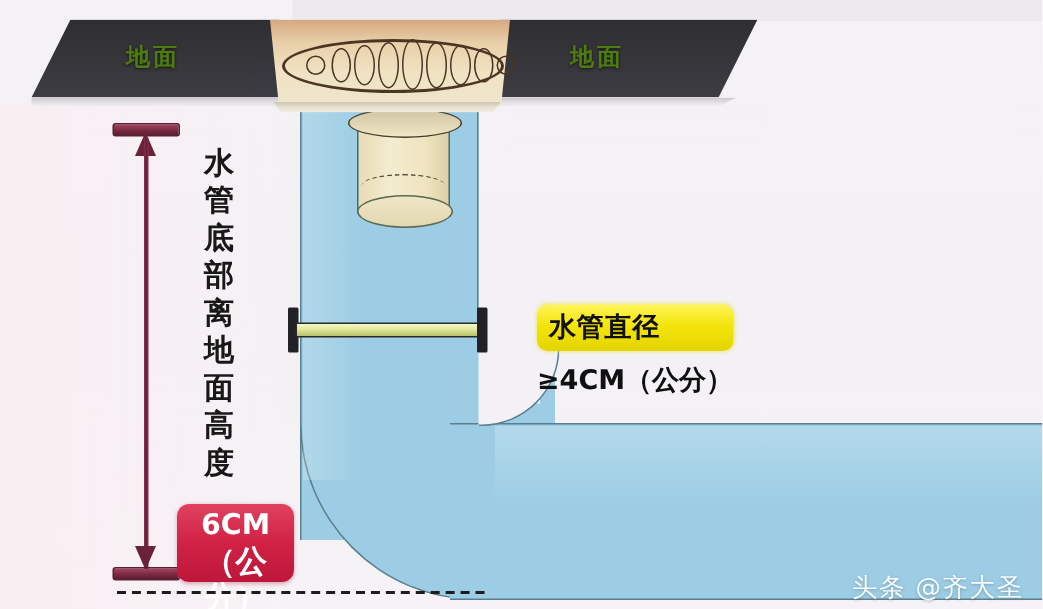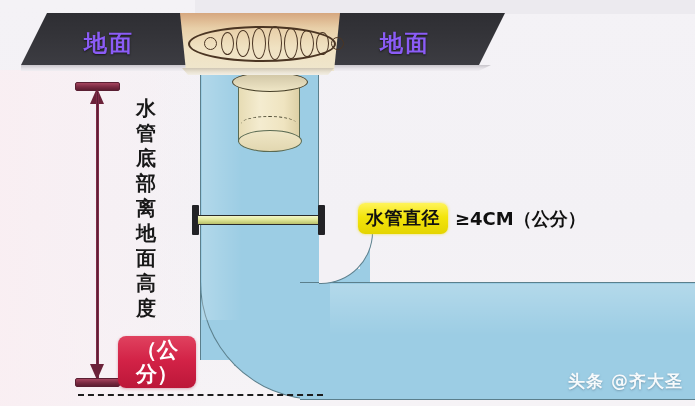--- a/index.html
+++ b/index.html
@@ -115,22 +115,22 @@
     position: absolute;
     height: 6px;
     top: 65px;
     background: linear-gradient(180deg, #c9c6cc 0%, #e6e3e8 60%, #f0eef2 100%);
   }
   .slab-edge-left { left: 21px; width: 165px; }
   .slab-edge-right { left: 333px; width: 158px; clip-path: polygon(0 0, 100% 0, calc(100% - 12px) 100%, 0 100%); }
   .slab-label {
     position: absolute;
     top: 28px;
-    color: #8b5cf6;
-    font-size: 23px;
+    color: #4d7c0f;
+    font-size: 16px;
     font-weight: 700;
     letter-spacing: 2px;
     text-shadow: 0 1px 2px rgba(0,0,0,0.6);
   }
   .slab-label-left { left: 84px; }
   .slab-label-right { left: 380px; }
 
   
   .drain-plate {
     position: absolute;
@@ -283,22 +283,22 @@
     border-radius: 1px;
   }
   .measure-cap-left { left: 192px; }
   .measure-cap-right { left: 318px; }
 
   
   .callout {
     position: absolute;
     left: 358px; top: 203px;
     display: flex;
-    align-items: center;
     gap: 7px;
+    flex-direction: column;
   }
   .yellow-badge {
     background: linear-gradient(180deg, #fff45a 0%, #f3e50b 45%, #e4d400 100%);
     border-radius: 7px;
     padding: 3px 8px 4px 8px;
     color: #111111;
     font-size: 18px;
     font-weight: 700;
     letter-spacing: 0.5px;
     box-shadow: 0 0 3px rgba(240,225,60,0.9);
@@ -307,24 +307,24 @@
     color: #101010;
     font-size: 18px;
     font-weight: 700;
     letter-spacing: 0;
     white-space: nowrap;
   }
 
   
   .watermark {
     position: absolute;
-    left: 568px; top: 370px;
+    left: 568px; top: 380px;
     color: rgba(255,255,255,0.93);
     font-size: 17px;
-    font-weight: 700;
+    font-weight: 400;
     letter-spacing: 1px;
     text-shadow: 0 1px 2px rgba(80,110,130,0.5);
     white-space: nowrap;
   }
 </style>
 </head>
 <body>
 
 <div id="stage">
 
@@ -377,20 +377,21 @@
 管
 底
 部
 离
 地
 面
 高
 度</div>
 
   <div class="red-badge">
+    <div class="l1">6CM</div>
     <div class="l2">（公分）</div>
   </div>
 
   <div class="dash-line"></div>
 
   <div class="measure-cap measure-cap-left"></div>
   <div class="measure-bar"></div>
   <div class="measure-cap measure-cap-right"></div>
 
   <div class="callout">

